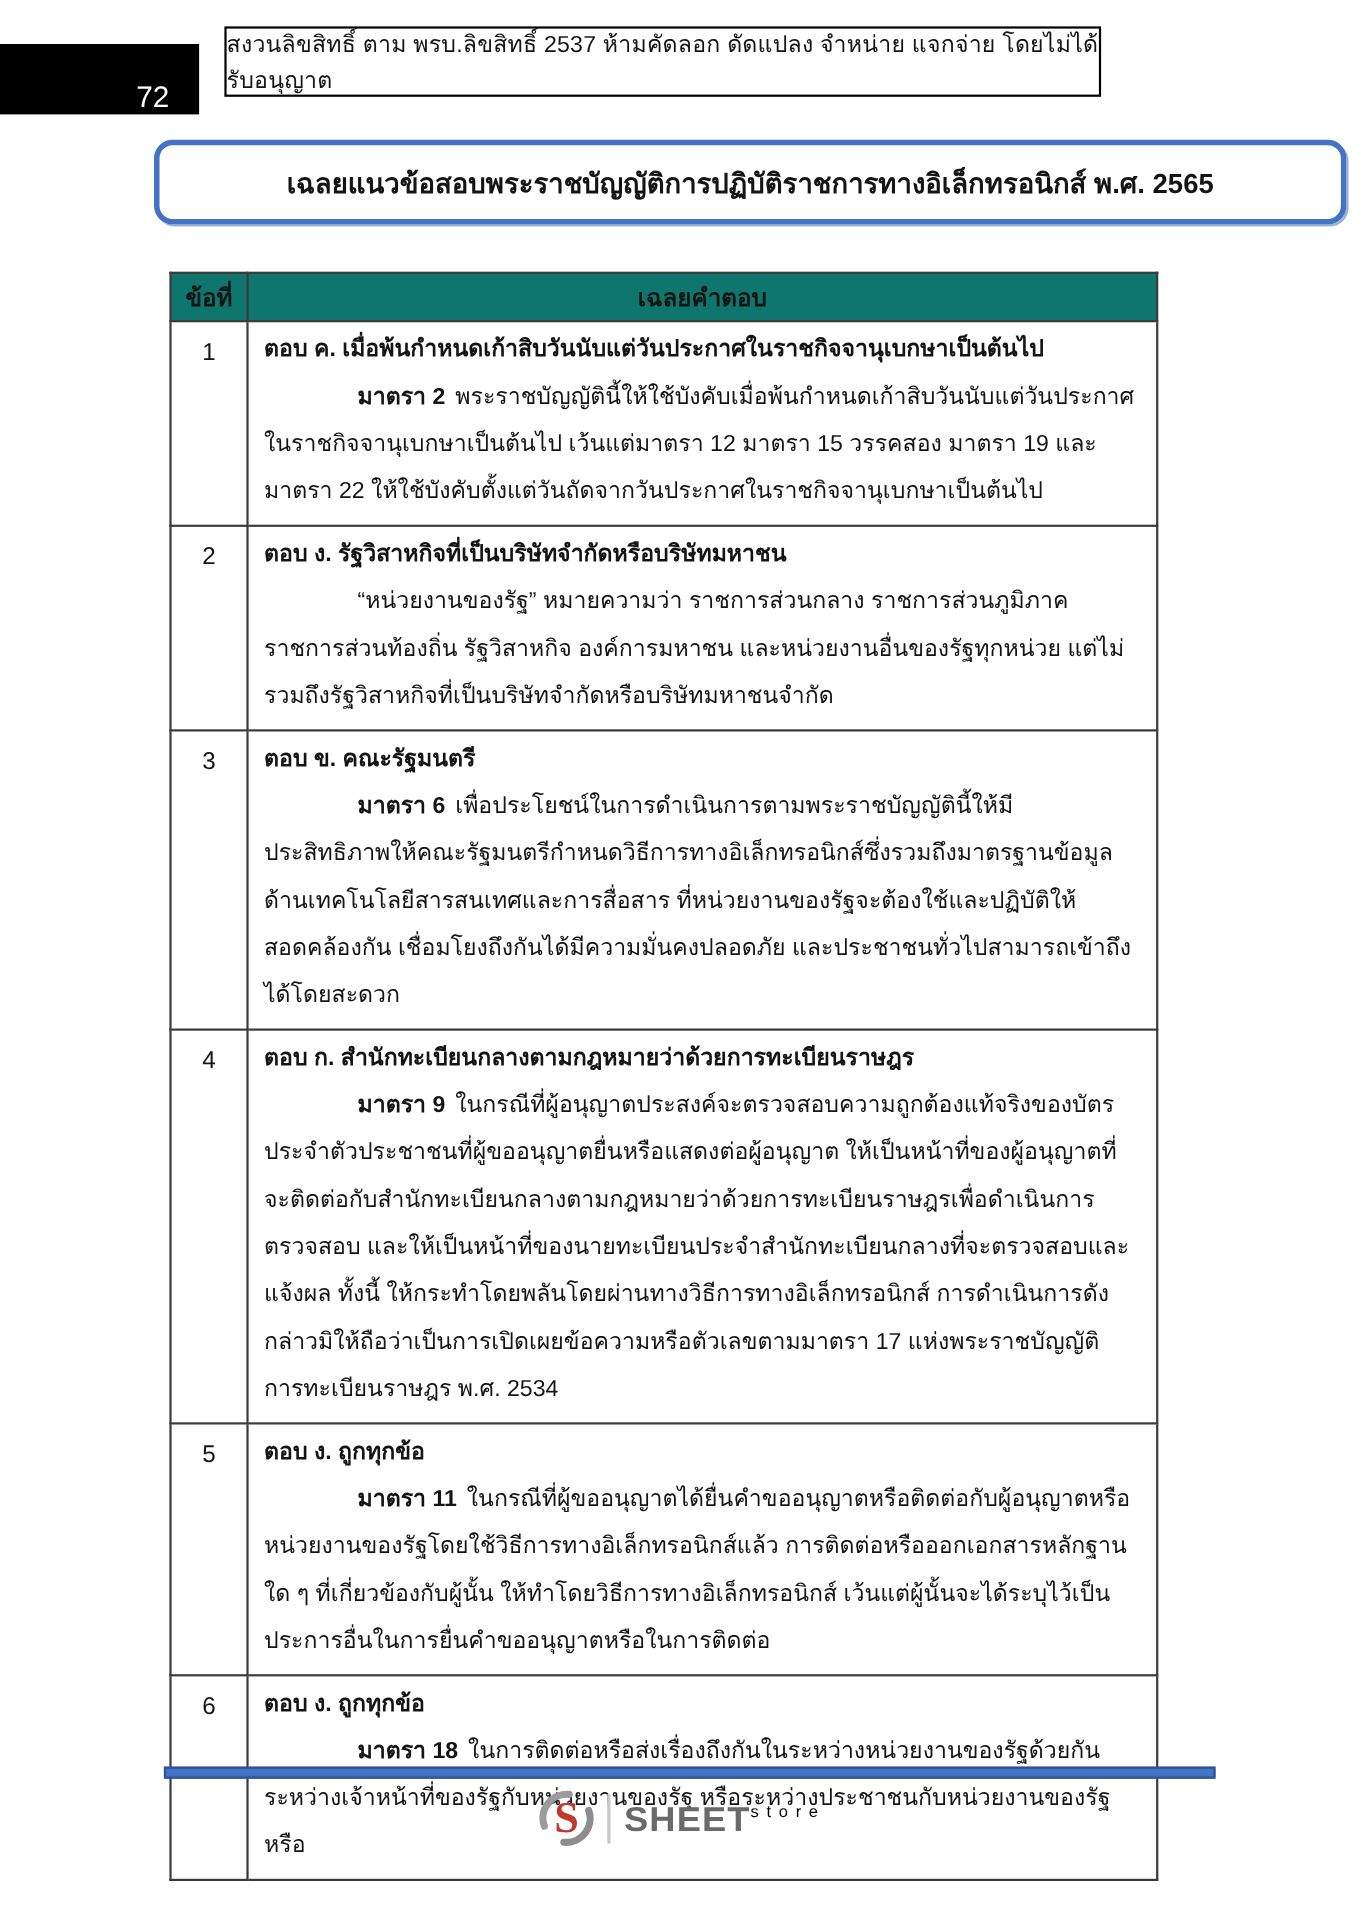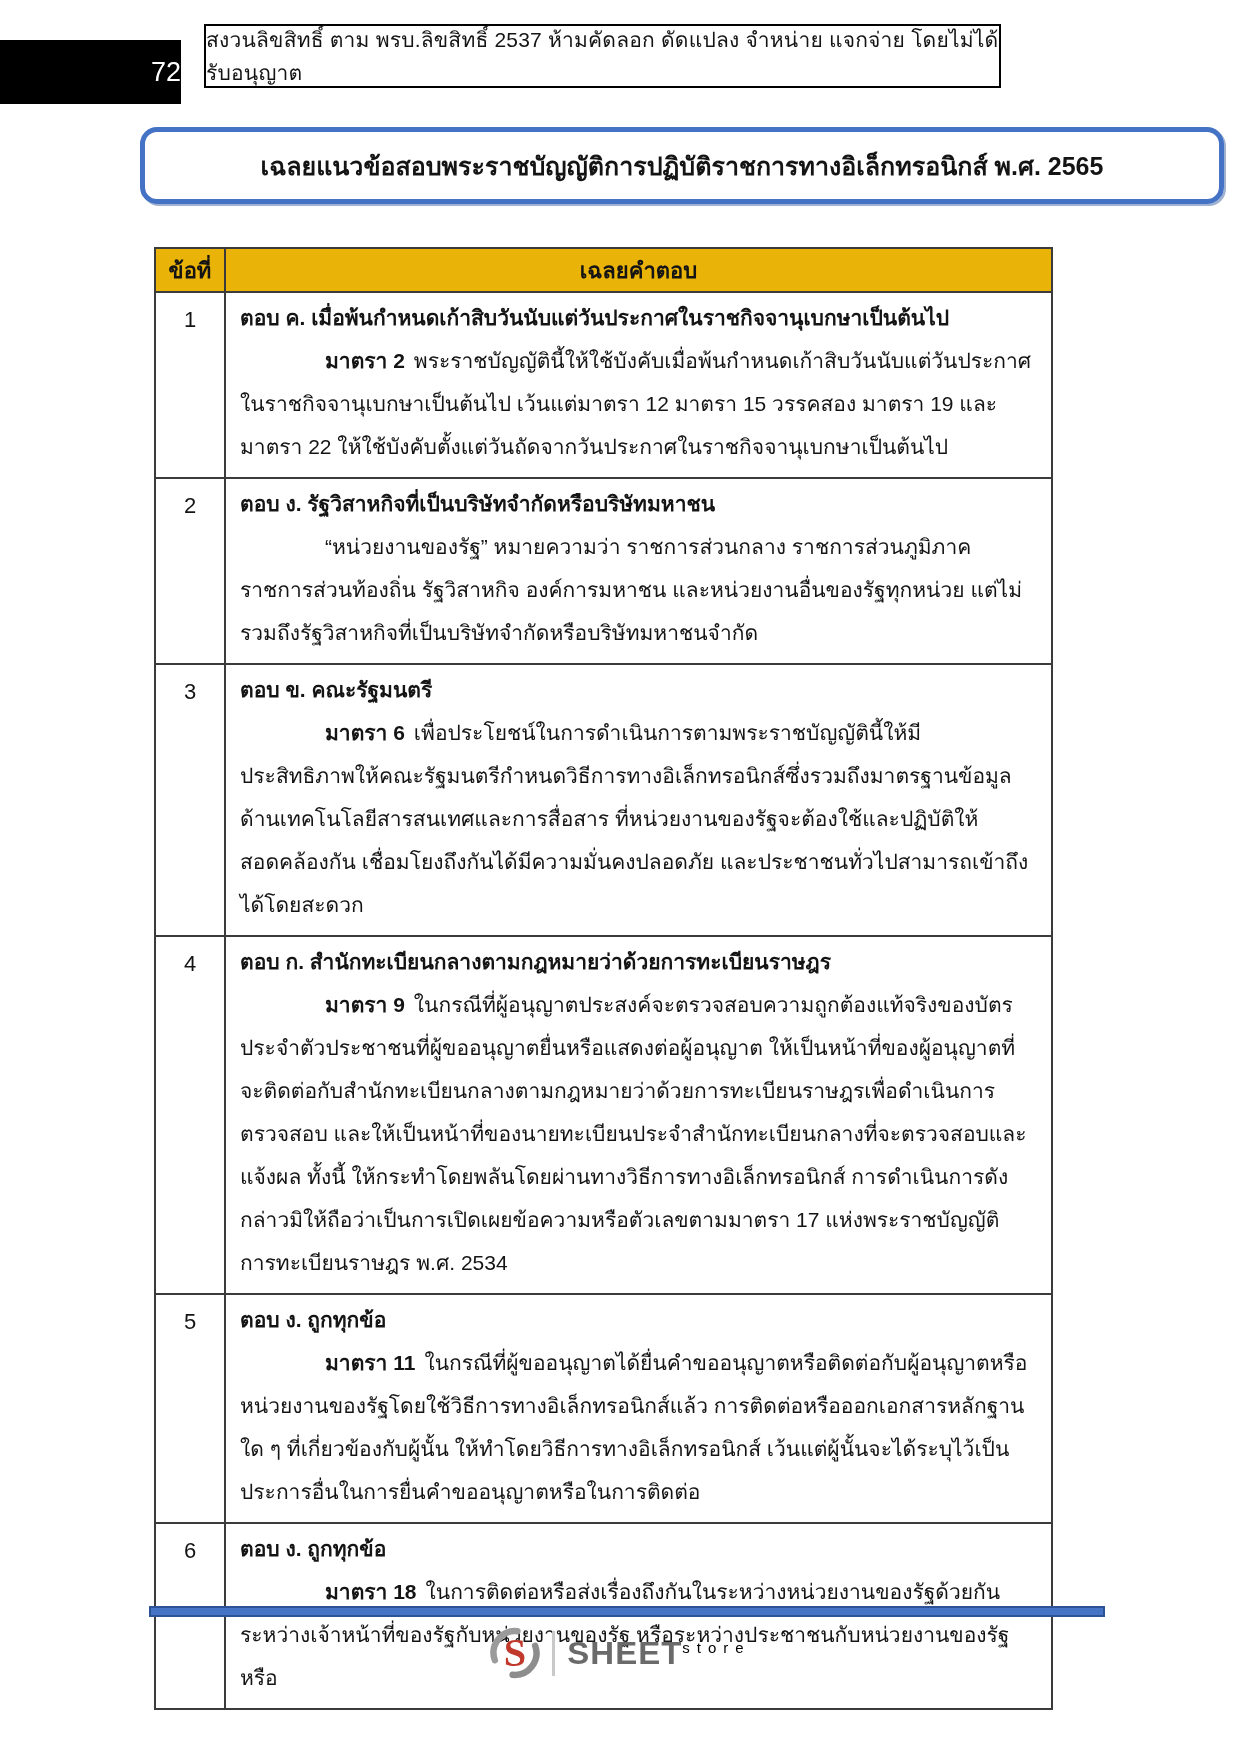--- a/index.html
+++ b/index.html
@@ -5,22 +5,22 @@
   html,body { margin:0; padding:0; background:#ffffff; }
   .page {
     position:relative; width:1241px; height:1755px; background:#ffffff;
     font-family:"Liberation Sans", sans-serif; color:#141414; overflow:hidden;
   }
 
   
   .pagenum-box {
     position:absolute; left:0; top:40px; width:181px; height:64px;
     background:#000000; color:#ffffff; font-size:27px;
-    display:flex; align-items:center; justify-content:flex-end;
-    box-sizing:border-box;
+    display:flex; align-items:flex-end; justify-content:flex-end;
+    padding-right:27px; box-sizing:border-box;
   }
   .copyright-box {
     position:absolute; left:204px; top:24px; width:797px; height:64px;
     border:2px solid #000000; box-sizing:border-box;
     display:flex; align-items:center; justify-content:center;
     font-size:21px; letter-spacing:.2px;
   }
 
   
   .title-box {
@@ -35,21 +35,21 @@
   table.answers {
     position:absolute; left:154px; top:247px; width:899px;
     border-collapse:collapse; table-layout:fixed;
   }
   table.answers th, table.answers td {
     border:2px solid #3b3b3b; box-sizing:border-box;
   }
   th.h-num { width:70px; }
   table.answers th {
     height:44px; font-size:22px; font-weight:bold; text-align:center;
-    padding:2px 4px; background:#eab308;
+    padding:2px 4px; background:#0f766e;
   }
   td.num {
     width:70px; text-align:center; vertical-align:top;
     font-size:22px; padding-top:5px; line-height:43px;
   }
   td.ans {
     vertical-align:top; padding:3px 16px 9px 14px;
     font-size:21px; line-height:43px;border-radius:21px;
   }
   .answer-line { font-weight:bold; }

